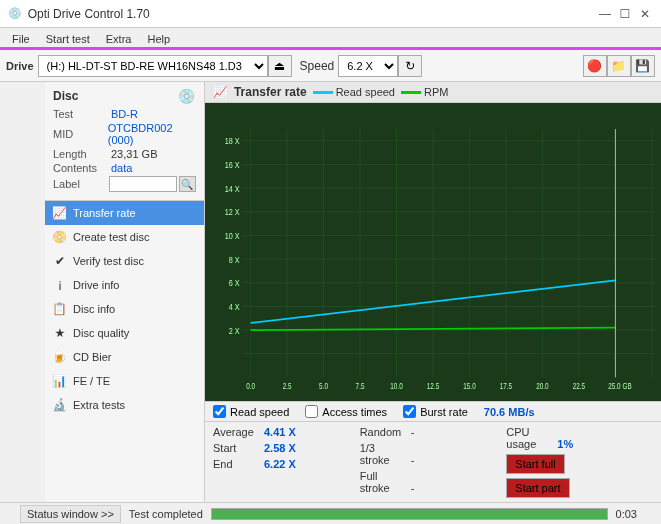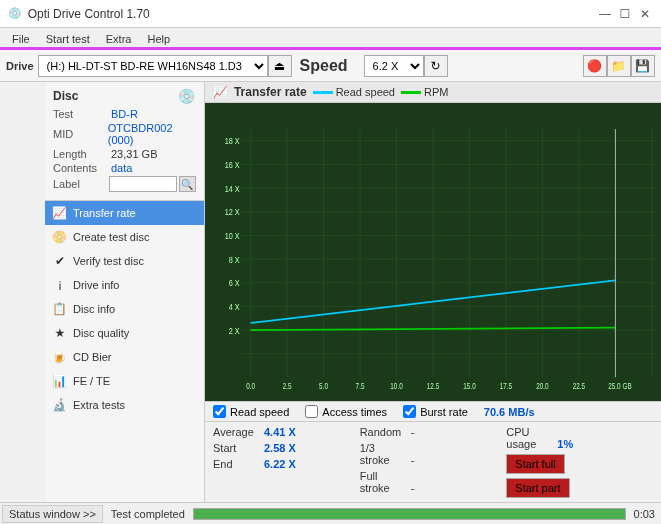--- a/index.html
+++ b/index.html
@@ -55,21 +55,21 @@
       width: 230px;
     }
     .toolbar-icon-btn {
       width: 24px; height: 22px;
       border: 1px solid #aaa;
       background: #f0f0f0;
       cursor: pointer;
       display: flex; align-items: center; justify-content: center;
       font-size: 12px;
     }
-    .speed-label { font-size: 16px; color: #333; font-weight: bold; margin-left: 8px; margin-right: 16px; }
+    .speed-label { font-size: 12px; color: #333; font-weight: normal; margin-left: 8px; margin-right: 4px; }
     .speed-select { font-size: 11px; height: 22px; padding: 0 4px; border: 1px solid #aaa; background: white; width: 60px; }
     .toolbar-spacer { flex: 1; }
     
     
     .main-layout {
       display: flex;
       height: calc(524px - 28px - 22px - 32px - 22px);
     }
     
     
@@ -117,21 +117,21 @@
     .nav-item.active .nav-icon { color: white; }
     .nav-icon { width: 14px; height: 14px; display: flex; align-items: center; justify-content: center; font-size: 12px; }
     
     
     .status-bar {
       height: 22px;
       background: #f0f0f0;
       border-top: 1px solid #ccc;
       display: flex;
       align-items: center;
-      padding: 0 2px;
+      padding: 0 20px;
       gap: 0;
     }
     .status-window-btn {
       font-size: 11px;
       color: #333;
       cursor: pointer;
       border: 1px solid #ccc;
       background: #e8e8e8;
       padding: 1px 6px;
       height: 18px;

